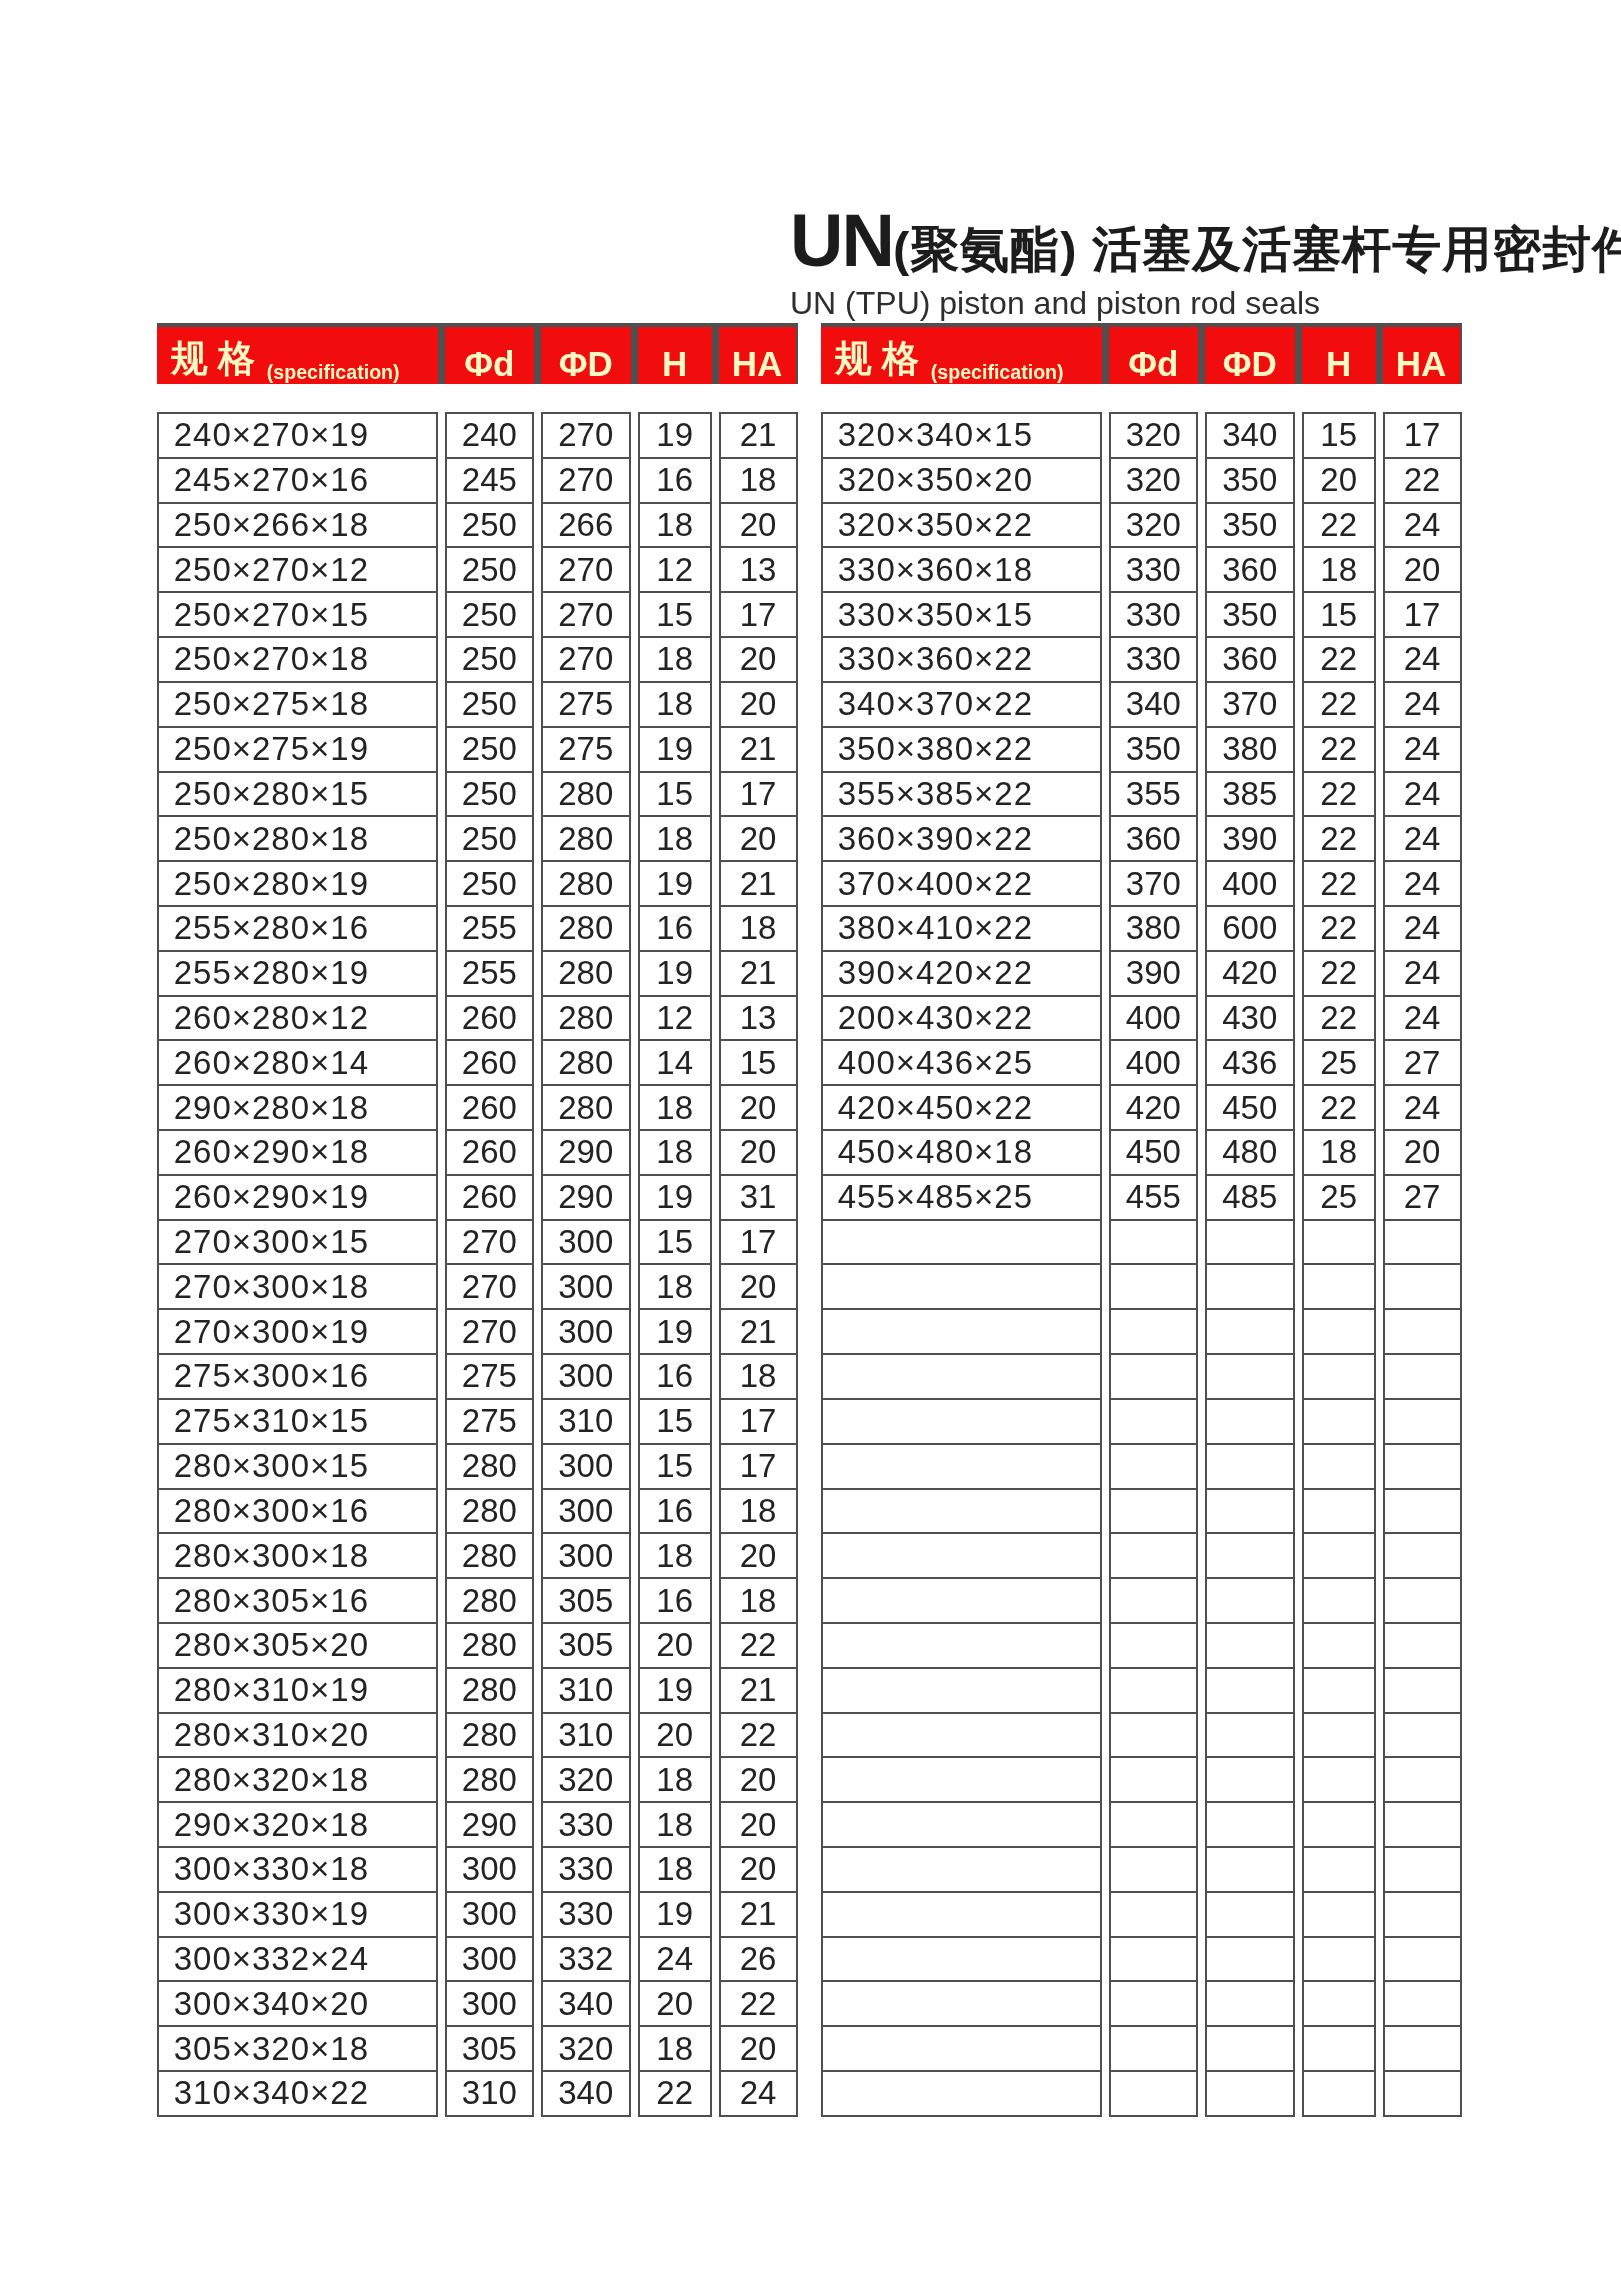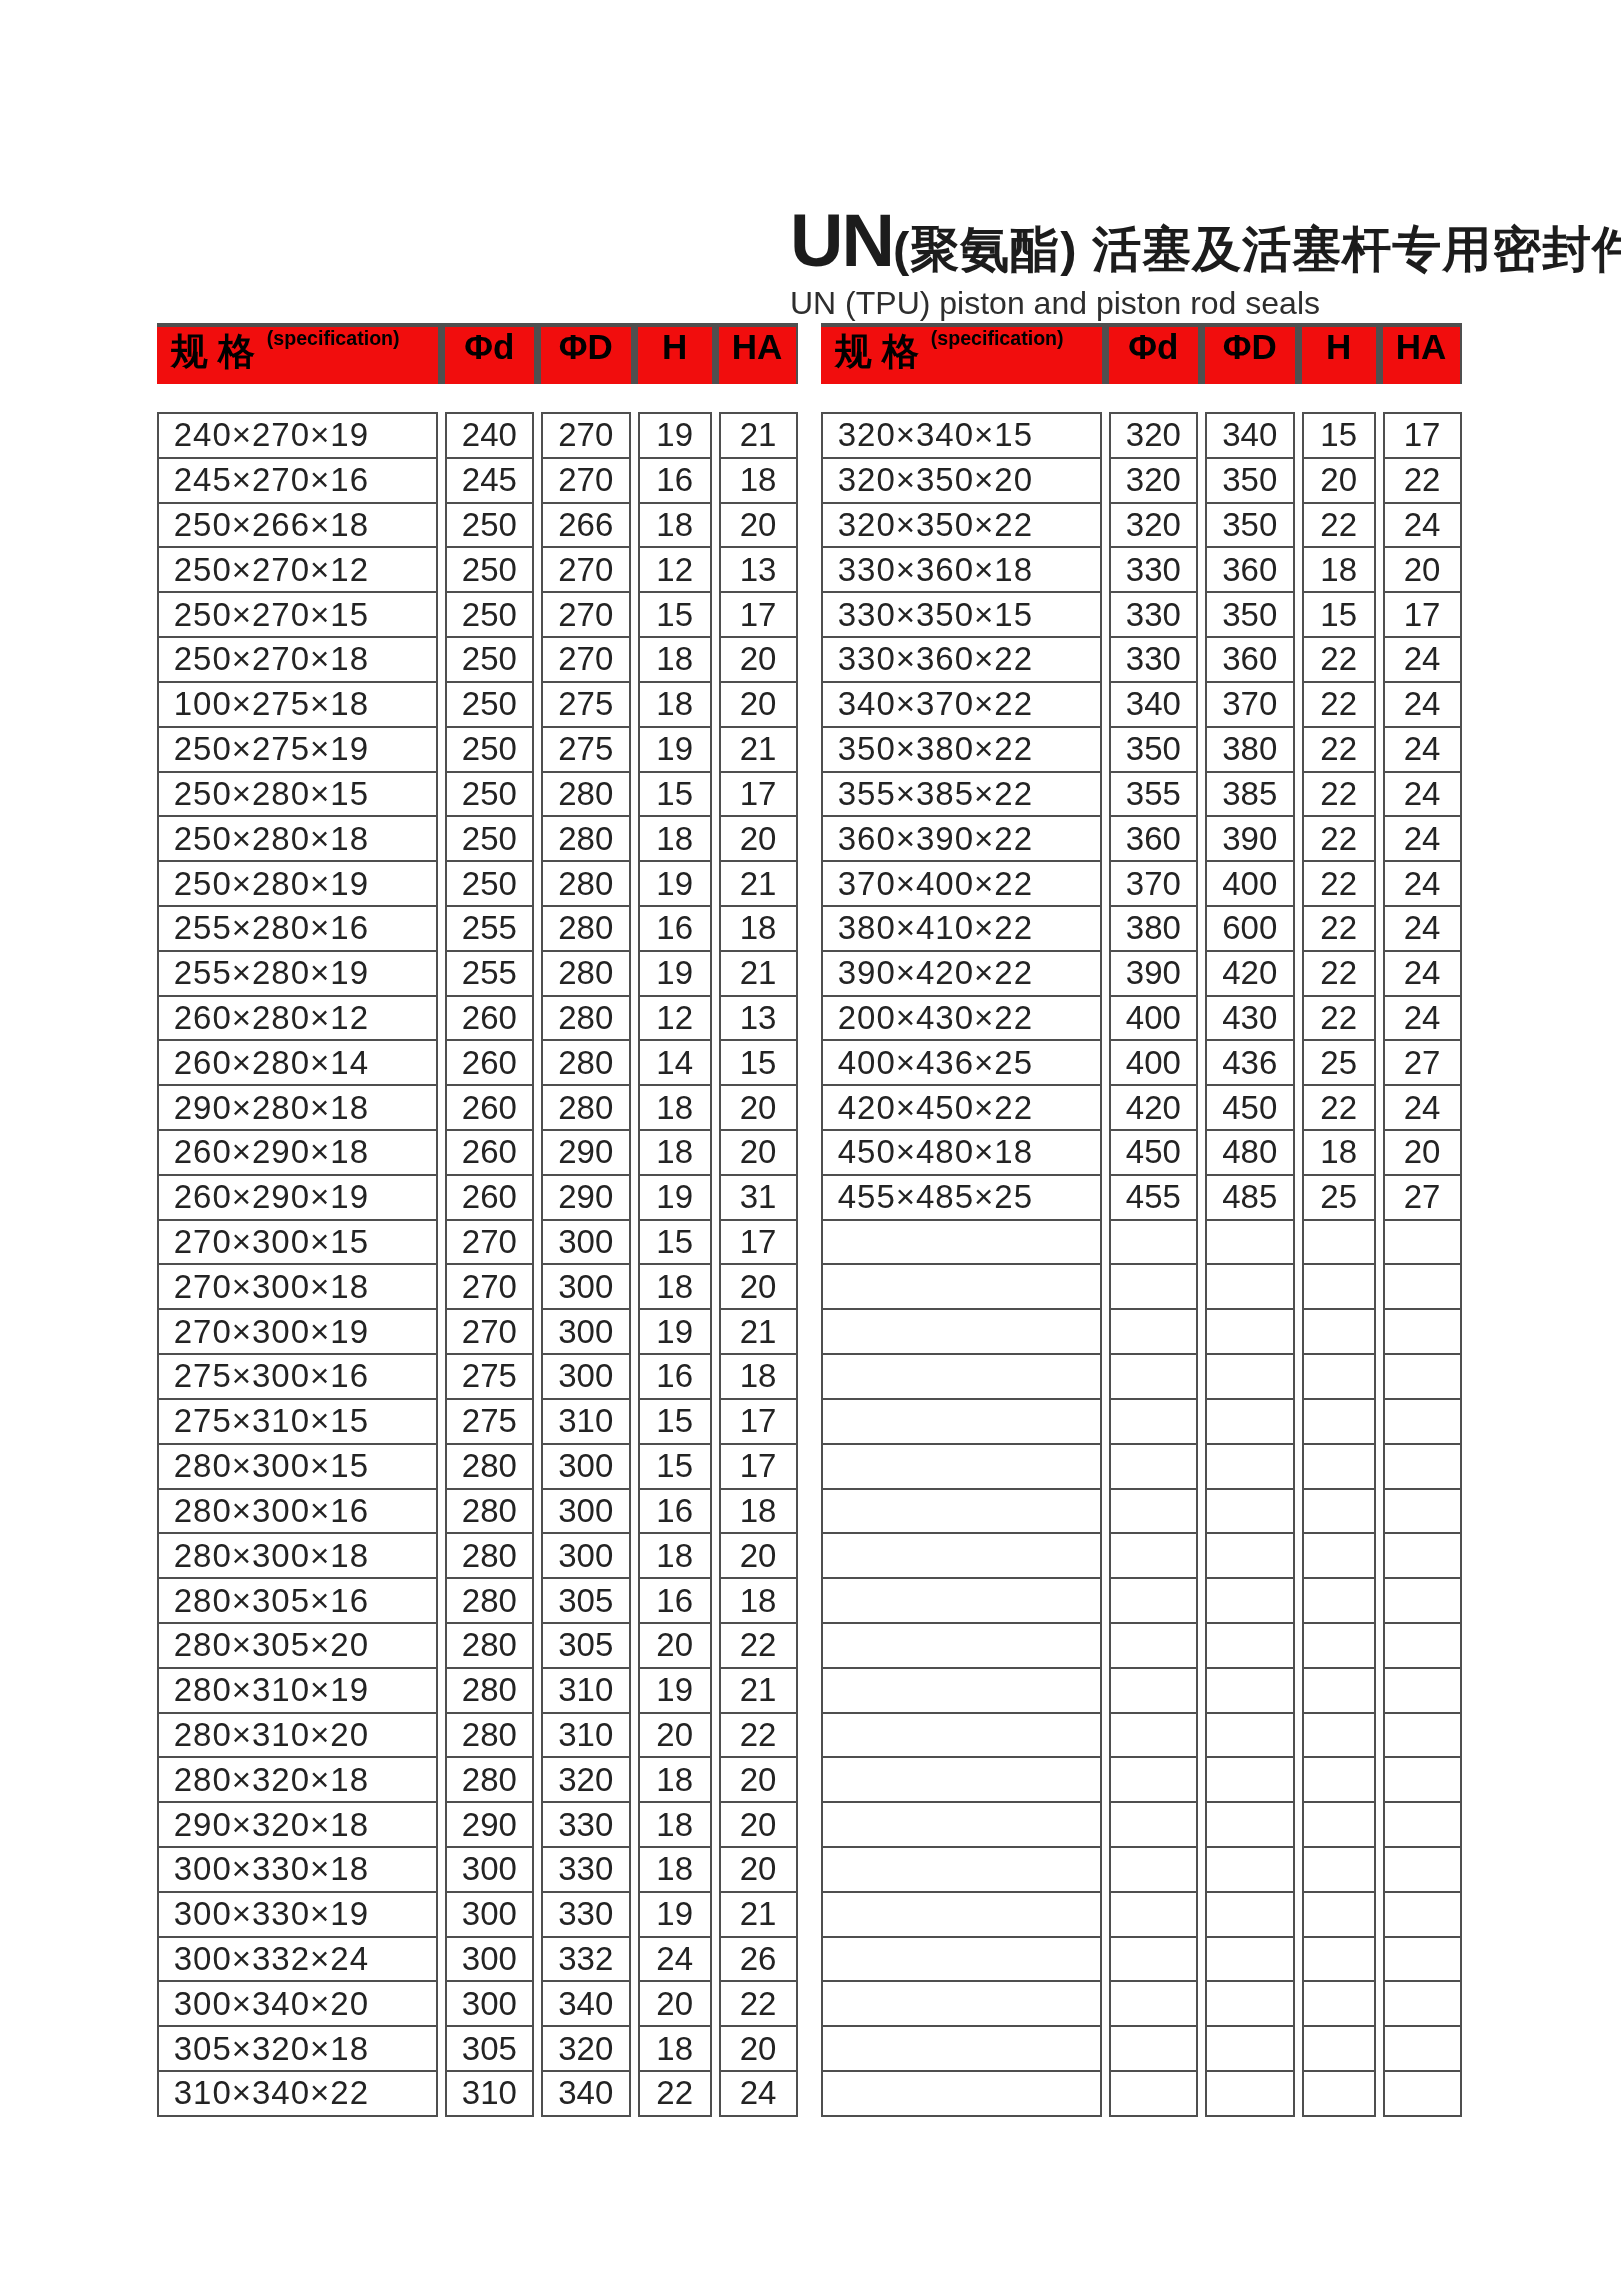--- a/index.html
+++ b/index.html
@@ -26,23 +26,23 @@
 
   .thead {
     display: flex;
     gap: 6.9px;
     height: 61px;
     padding-top: 3.9px;
     box-sizing: border-box;
     background: #4f4f4f; 
   }
   .th {
-    color: #000000;
+    color: #fef9c3;
     display: flex;
-    align-items: flex-start;
+    align-items: flex-end;
     justify-content: center;
     font-weight: bold;
     font-size: 35px;
     box-sizing: border-box;
   }
   .th:last-child { border-right: 2.9px solid #4f4f4f; }
   .th-spec { justify-content: flex-start; padding-left: 13.7px; font-size: 37px; }
   .th-spec .spec-en { font-size: 19.6px; font-weight: bold; margin-left: 11.8px; letter-spacing: 0; }
 
   .tbody { display: flex; gap: 6.9px; height: 1705px; margin-top: 28px; }
@@ -99,21 +99,21 @@
       <div class="th w-ha" style="background: rgb(241, 13, 13);">HA</div>
     </div>
     <div class="tbody">
       <div class="t-col w-spec">
           <div class="cell spec-cell">240×270×19</div>
           <div class="cell spec-cell">245×270×16</div>
           <div class="cell spec-cell">250×266×18</div>
           <div class="cell spec-cell">250×270×12</div>
           <div class="cell spec-cell">250×270×15</div>
           <div class="cell spec-cell">250×270×18</div>
-          <div class="cell spec-cell">100×275×18</div>
+          <div class="cell spec-cell">250×275×18</div>
           <div class="cell spec-cell">250×275×19</div>
           <div class="cell spec-cell">250×280×15</div>
           <div class="cell spec-cell">250×280×18</div>
           <div class="cell spec-cell">250×280×19</div>
           <div class="cell spec-cell">255×280×16</div>
           <div class="cell spec-cell">255×280×19</div>
           <div class="cell spec-cell">260×280×12</div>
           <div class="cell spec-cell">260×280×14</div>
           <div class="cell spec-cell">290×280×18</div>
           <div class="cell spec-cell">260×290×18</div>

